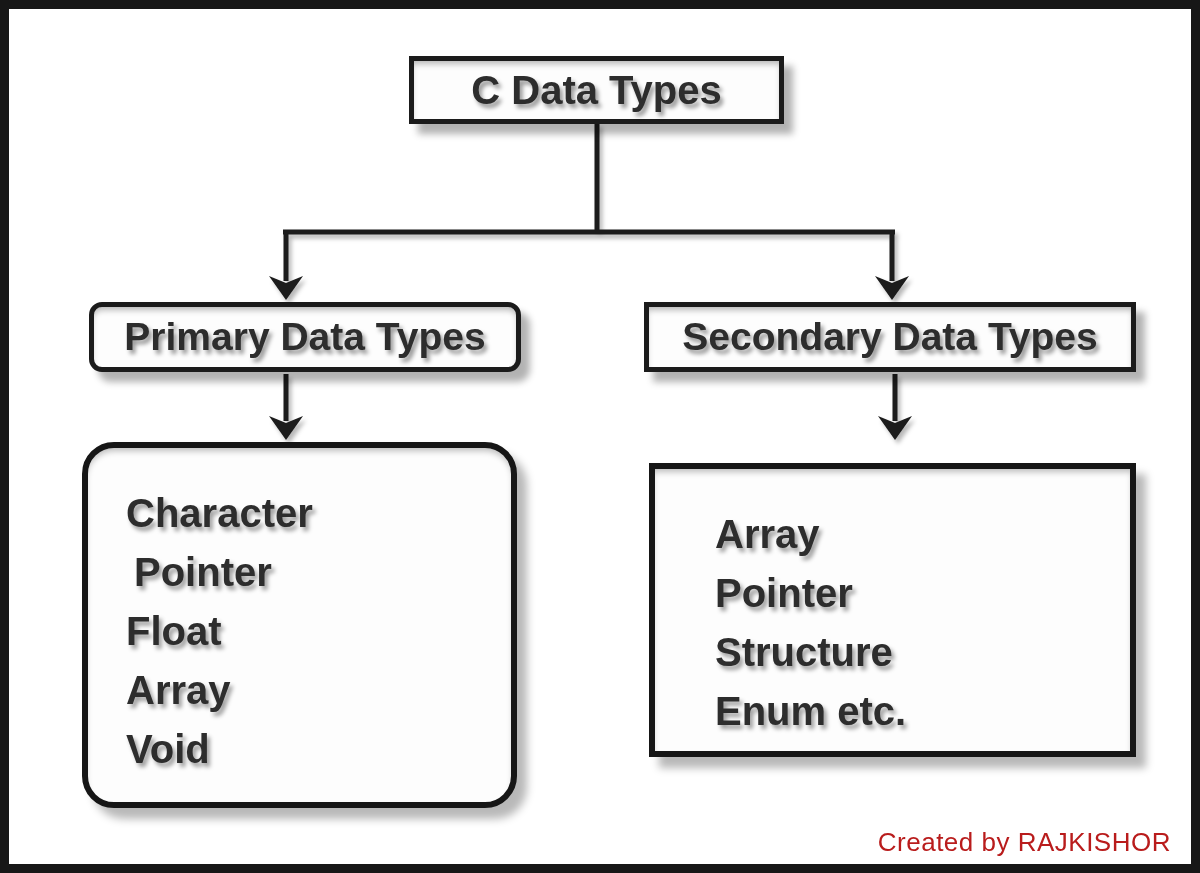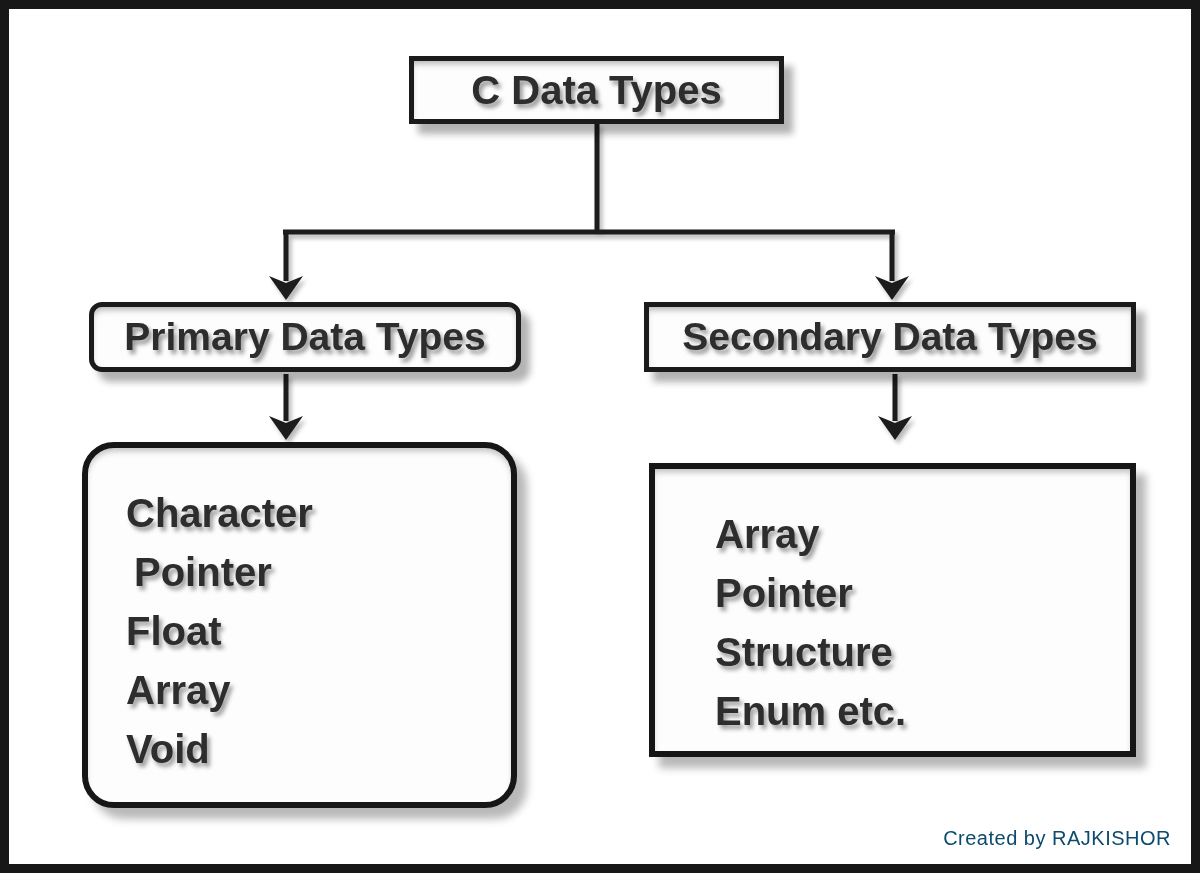--- a/index.html
+++ b/index.html
@@ -72,23 +72,23 @@
     height: 873px;
     pointer-events: none;
   }
   .connector-svg line { stroke: #1b1b1b; stroke-width: 5; }
   .connector-svg polygon { fill: #1b1b1b; }
 
   .credit {
     position: absolute;
     right: 20px;
     top: 818px;
-    font-size: 20px;
+    font-size: 26px;
     font-weight: 400;
-    color: #0c4a6e;
+    color: #b91c1c;
     letter-spacing: 0.5px;
     white-space: nowrap;
   }
 </style>
 </head>
 <body>
 
 <div class="frame">
 
   <svg class="connector-svg" viewBox="0 0 1200 873" xmlns="http://www.w3.org/2000/svg">

